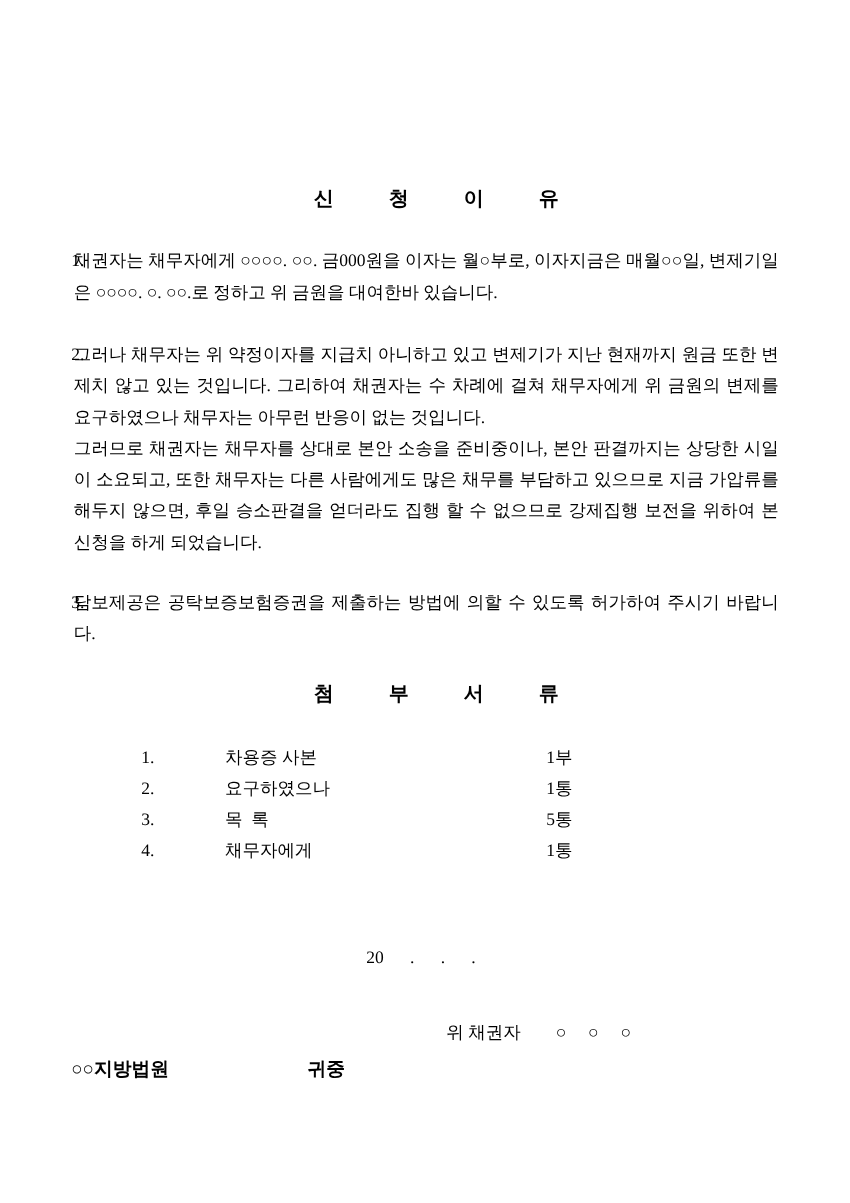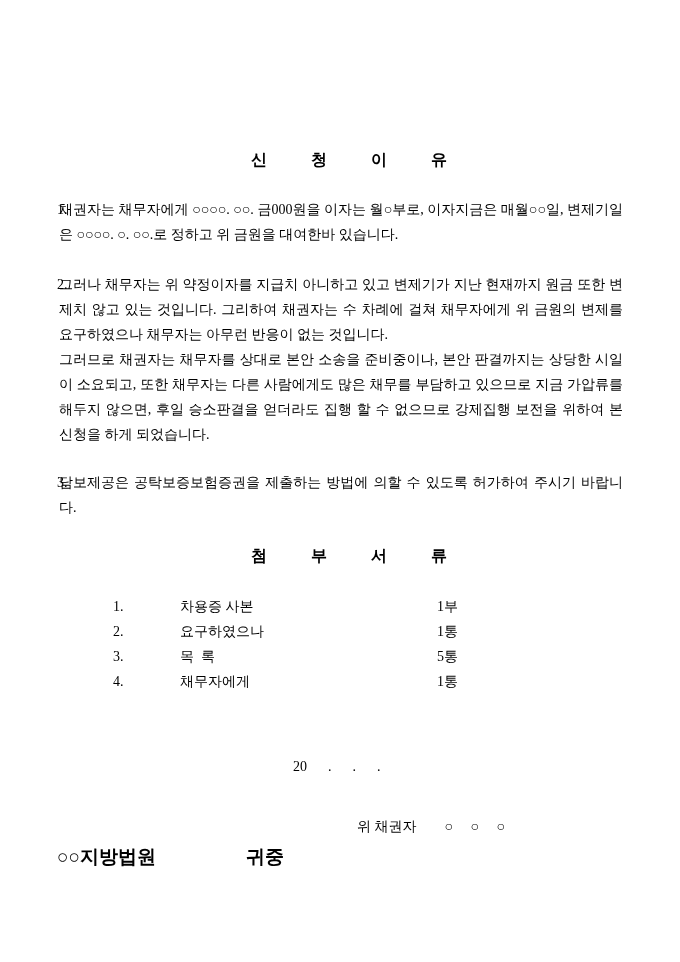--- a/index.html
+++ b/index.html
@@ -60,21 +60,21 @@
   .signature {
     position: absolute;
     top: 789px; left: 343px;
     font-size: 14px; line-height: 25px;
     white-space: pre;
   }
   .signature .sig-name { padding-left: 28px; }
   .doc-footer {
     position: absolute;
     top: 844px; left: 57px; width: 566px;
-    font-size: 19px; font-weight: bold;
+    font-size: 15px; font-weight: bold;
     line-height: 25px;
   }
   .doc-footer .recipient { position: absolute; left: 189px; top: 0; }
 </style>
 </head>
 <body>
 
 <div class="page">
 
   <div class="doc-title">신 청 이 유</div>

